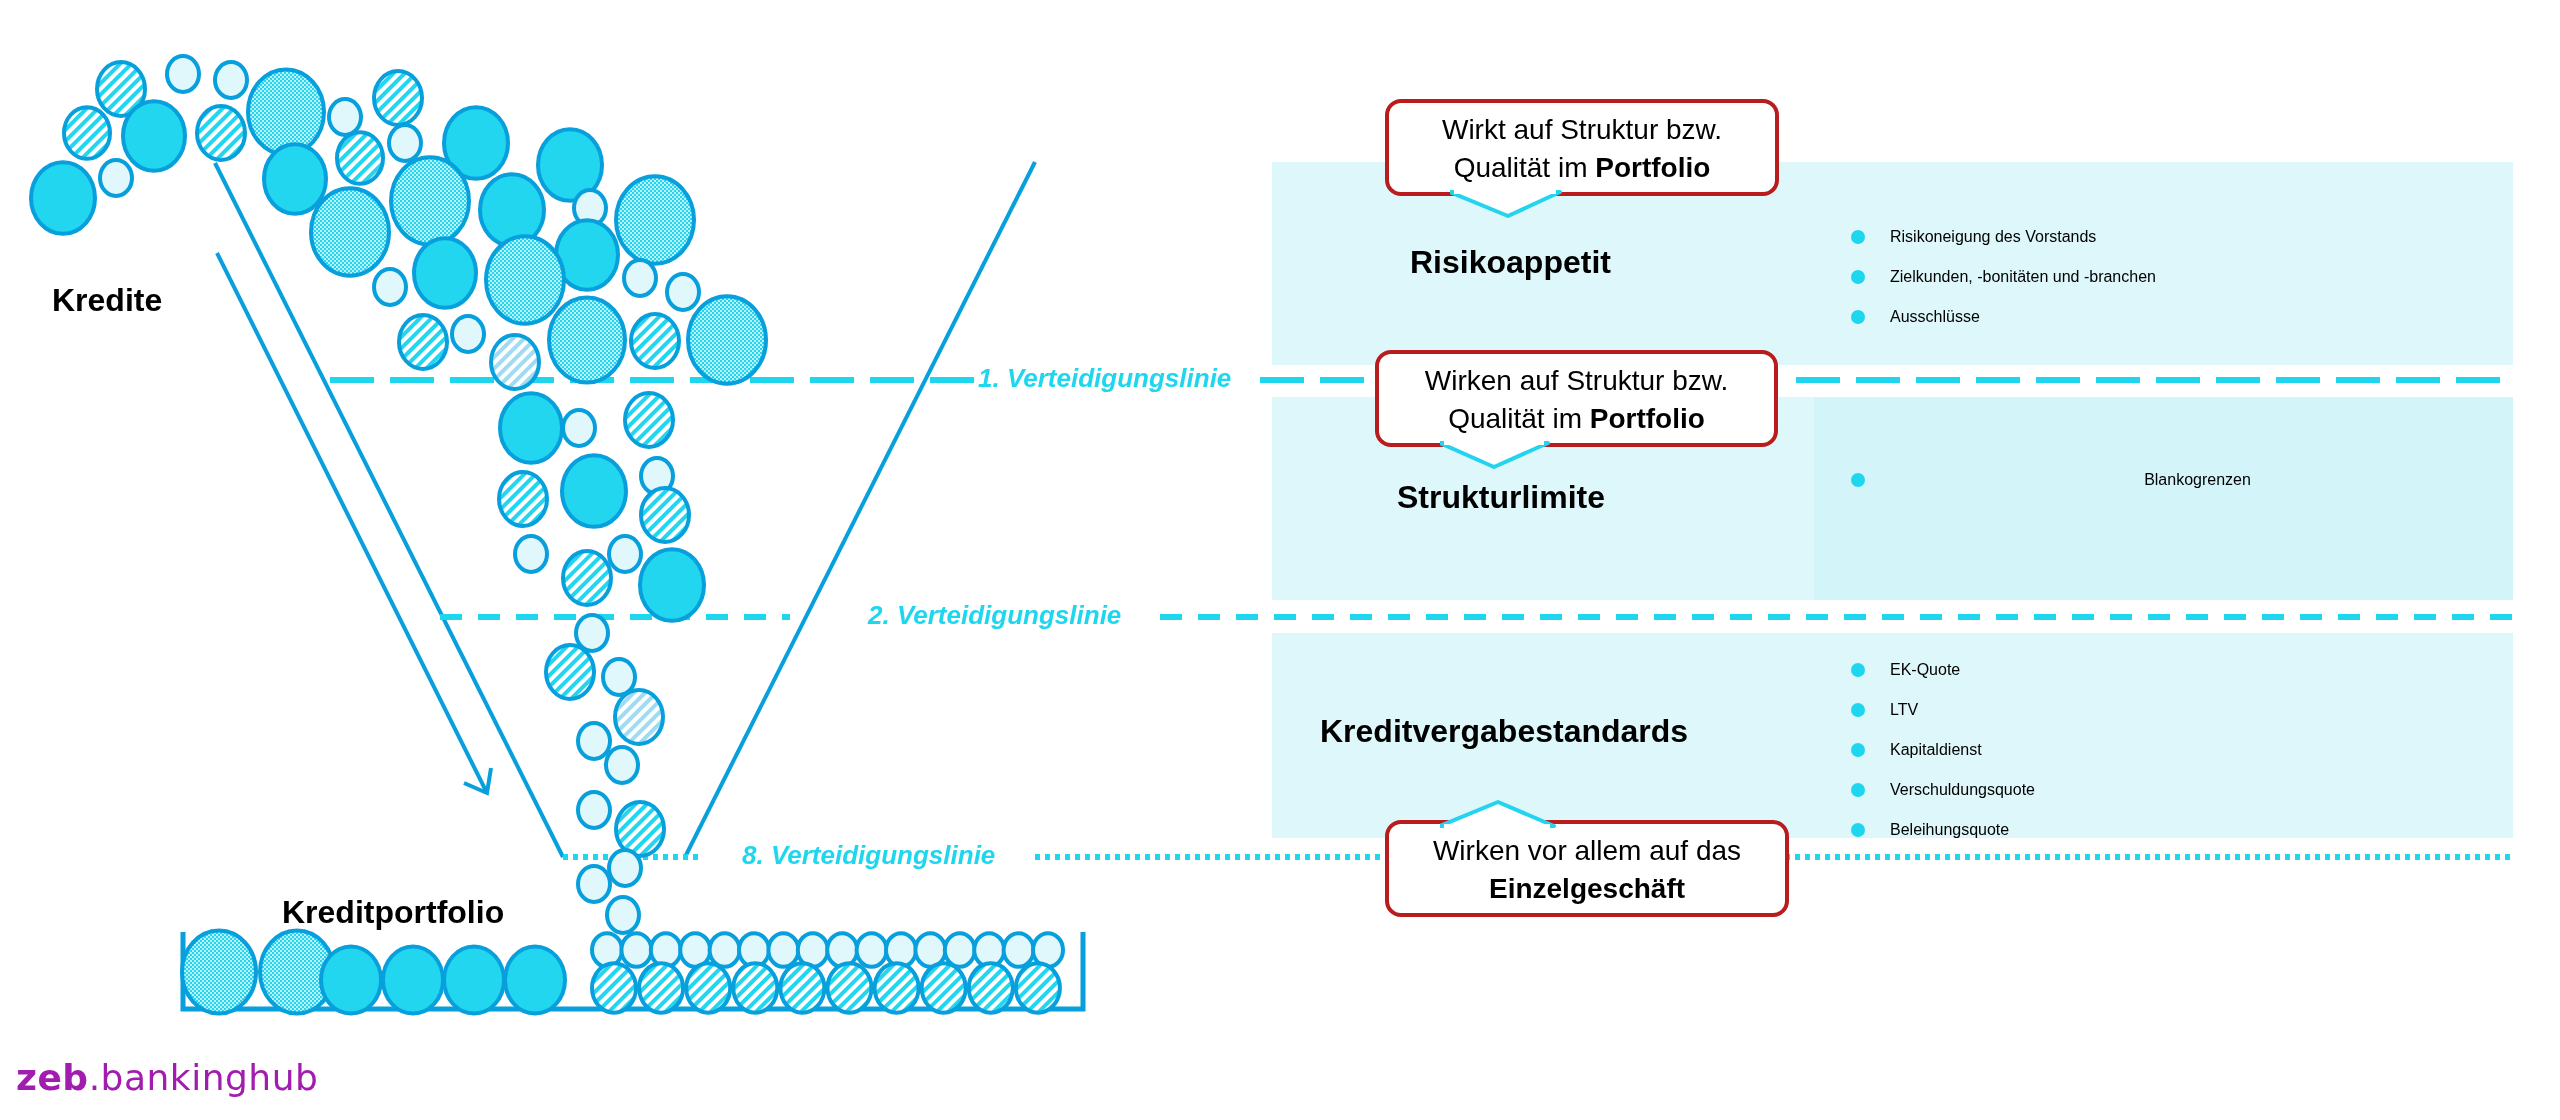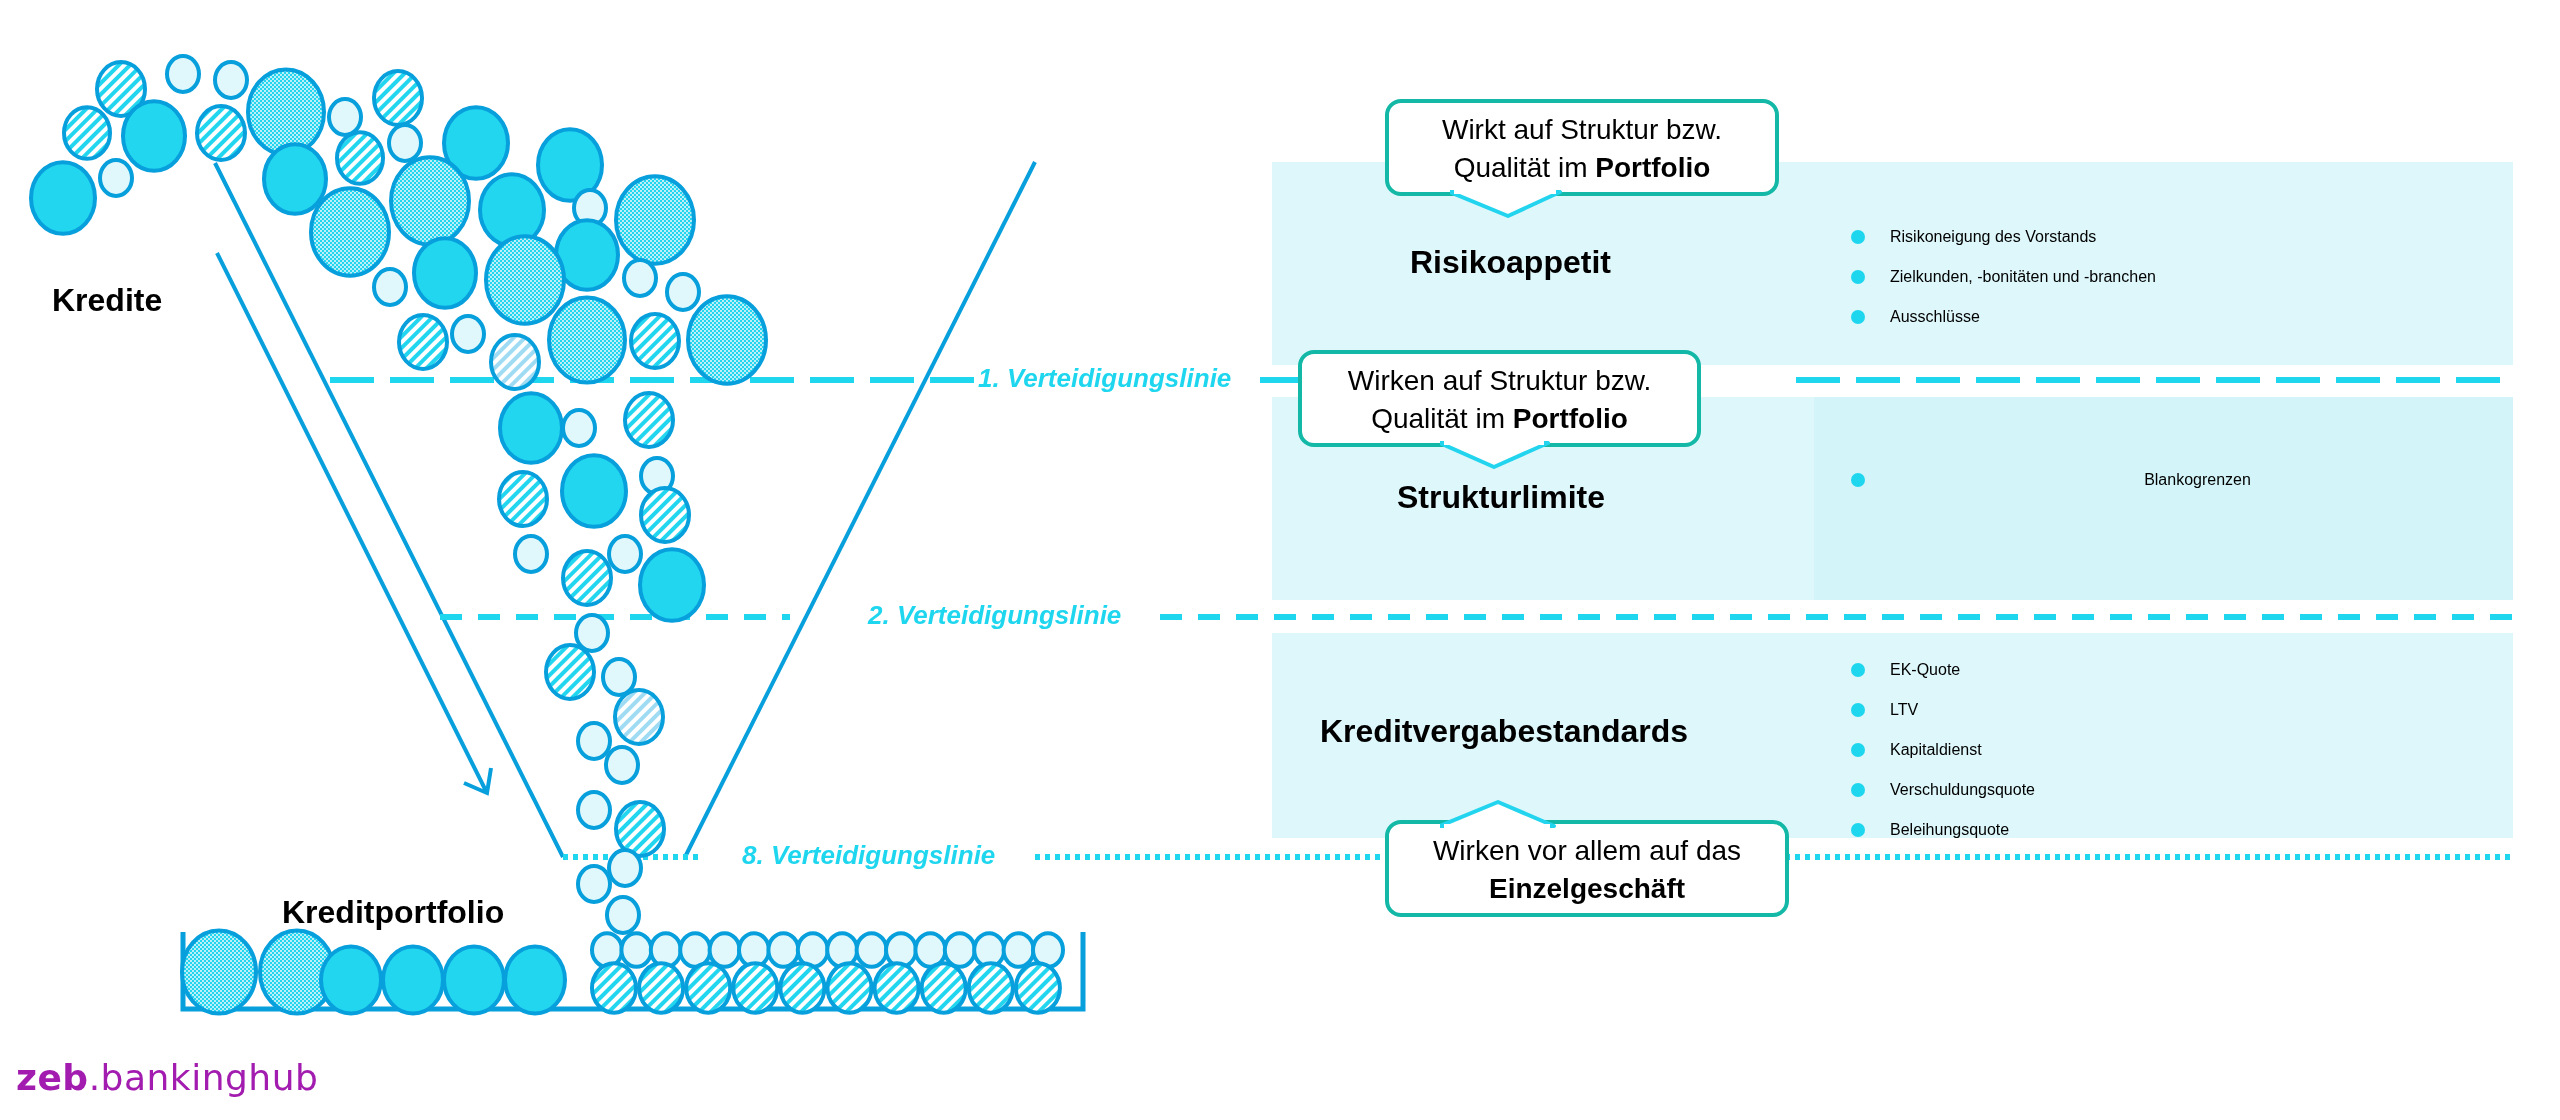--- a/index.html
+++ b/index.html
@@ -11,21 +11,21 @@
   .band { position:absolute; left:1272px; width:1241px; background:#ddf7fb; }
   .band-right { position:absolute; top:0; bottom:0; left:542px; right:0; background:#d3f5fa; }
 
   .band-title { position:absolute; font-weight:bold; font-size:32px; white-space:nowrap; }
   .bullets { position:absolute; margin:13px; padding:0; list-style:none; font-size:16px; line-height:40px; }
   .bullets li { position:relative; padding-left:45px; }
   .bullets li::before { content:""; position:absolute; left:6px; top:13px; width:14px; height:14px;
                         border-radius:50%; background:#1fd6ef; }
   .bullets.wrap { width:660px; }
 
-  .callout { position:absolute; background:#fff; border:4px solid #14b8a6; border-radius:16px;
+  .callout { position:absolute; background:#fff; border:4px solid #b91c1c; border-radius:16px;
              font-size:28px; line-height:38px; text-align:center; box-sizing:border-box; }
   .callout b { font-weight:bold; }
 
   .defense-label { position:absolute; color:#1fd6ef; font-style:italic; font-weight:bold;
                    font-size:26px; white-space:nowrap; background:transparent; }
 
   .big-label { position:absolute; font-weight:bold; font-size:32px; white-space:nowrap;margin-top:20px; }
 
   .logo { position:absolute; left:16px; top:1057px; font-size:36px; color:#a21caf; white-space:nowrap;
           font-family:"DejaVu Sans", sans-serif; letter-spacing:0.5px; }
@@ -205,21 +205,21 @@
 
   <div class="callout" style="left:1385px;top:99px;width:394px;height:97px;padding-top:8px;">
     <div>Wirkt auf Struktur bzw.</div>
     <div><span>Qualität im </span><b>Portfolio</b></div>
   </div>
   <svg style="position:absolute;left:1450px;top:190px;" width="130" height="30">
     <polygon points="0,2 58,26 110,2" fill="#fff" stroke="#22d4ee" stroke-width="4" stroke-linejoin="round"></polygon>
     <rect x="4" y="0" width="102" height="4" fill="#fff"></rect>
   </svg>
 
-  <div class="callout" style="left:1298px;top:350px;width:403px;height:97px;padding-top:8px;">
+  <div class="callout" style="left:1375px;top:350px;width:403px;height:97px;padding-top:8px;">
     <div>Wirken auf Struktur bzw.</div>
     <div><span>Qualität im </span><b>Portfolio</b></div>
   </div>
   <svg style="position:absolute;left:1440px;top:441px;" width="130" height="30">
     <polygon points="0,2 54,26 108,2" fill="#fff" stroke="#22d4ee" stroke-width="4" stroke-linejoin="round"></polygon>
     <rect x="4" y="0" width="100" height="4" fill="#fff"></rect>
   </svg>
 
   <div class="callout" style="left:1385px;top:820px;width:404px;height:97px;padding-top:8px;">
     <div>Wirken vor allem auf das</div>

